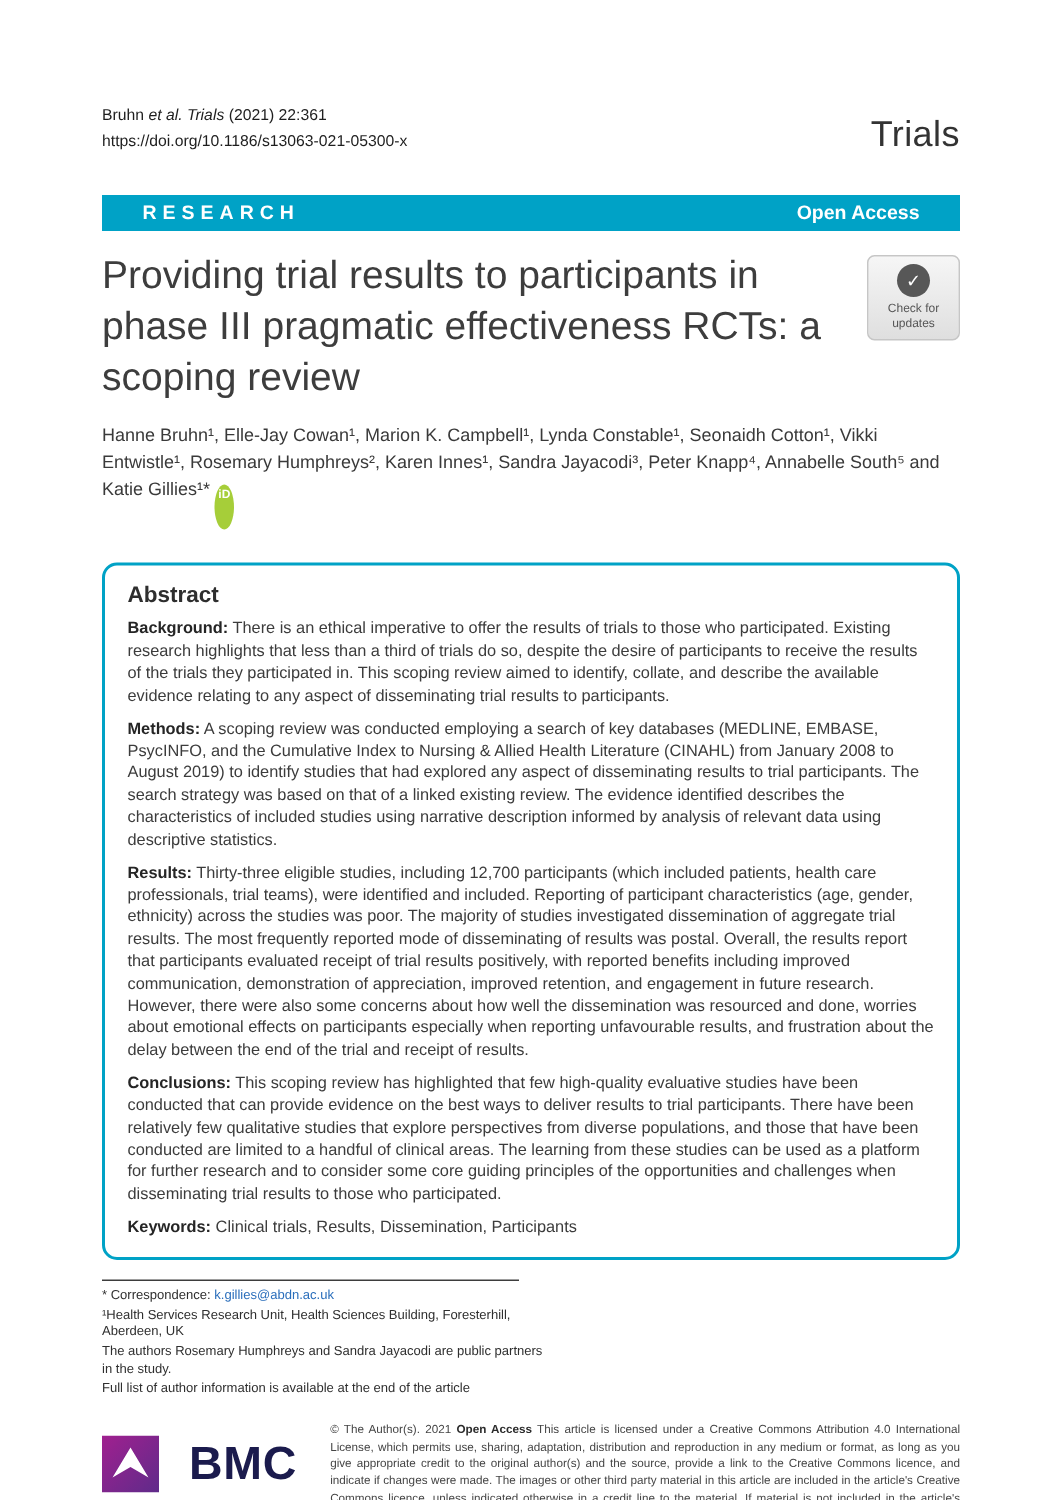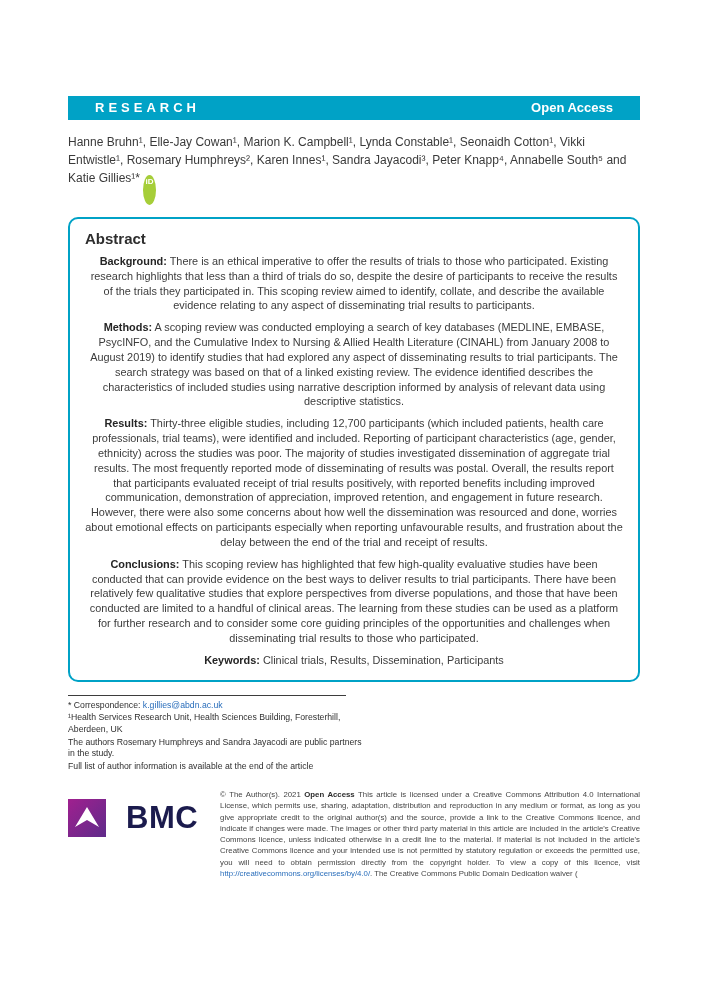--- a/index.html
+++ b/index.html
@@ -23,23 +23,23 @@
   h1.title { font-size:26px; font-weight:500; line-height:1.3; color:#3d3d3d; width:505px; }
   .check-badge { position:absolute; right:0; top:3px; width:62px; padding:5px 4px 4px; background:linear-gradient(#f6f6f6,#dfdfdf); border:1px solid #c6c6c6; border-radius:5px; text-align:center; cursor:pointer; }
   .crossmark-icon { width:22px; height:22px; border-radius:50%; background:#575757; color:#fff; font-size:12px; line-height:22px; margin:0 auto 3px; }
   .check-text { font-size:8px; color:#555; line-height:1.3; }
 
   
   .authors { margin-top:13px; font-size:12px; line-height:1.5; color:#3a3a3a; }
   .orcid { display:inline-block; width:13px; height:30px; border-radius:50%; background:#a6ce39; color:#fff; font-size:8px; font-weight:700; text-align:center; line-height:13px; vertical-align:-2px; margin-left:3px; cursor:pointer; }
 
   
-  .abstract-box { margin-top:12px; border:2px solid #00a2c6; border-radius:10px; padding:11px 15px 12px; }
+  .abstract-box { margin-top:22px; border:2px solid #00a2c6; border-radius:10px; padding:11px 15px 12px; }
   .abstract-box h2 { font-size:15px; color:#2e2e2e; margin-bottom:7px; font-weight:700; }
-  .abs-p { font-size:10.9px; line-height:1.36; color:#3c3c3c; margin-bottom:7px;text-align:center; }
+  .abs-p { font-size:10.9px; line-height:1.36; color:#3c3c3c; margin-bottom:7px; }
   .abs-p:last-child { margin-bottom:0; }
   .abs-p .lead { font-weight:700; color:#252525; }
 
   
   .footnotes { margin-top:13px; width:300px; }
   .fn-rule { border:0; border-top:1px solid #3d3d3d; width:278px; margin:0 0 4px; }
   .footnotes p { font-size:8.7px; line-height:1.35; color:#2f2f2f; margin-bottom:1px; }
   .email-link { color:#2a6ebb; text-decoration:none; cursor:pointer;margin-top:20px; }
 
   
@@ -48,26 +48,43 @@
   .bmc-text { font-size:31px; font-weight:700; color:#1b1b4d; letter-spacing:0.5px; }
   .copyright { flex:1; font-size:7.8px; line-height:1.45; color:#454545; text-align:justify; }
   .copyright b { color:#2c2c2c; }
   .copyright a { color:#2a6ebb; text-decoration:none; cursor:pointer; }
 </style>
 </head>
 <body>
 
 <div class="page">
 
+  <header class="top-meta">
+    <div>
+      <div class="citation"><span>Bruhn </span><span class="it">et al. Trials </span><span>(2021) 22:361</span></div>
+      <a class="doi">https://doi.org/10.1186/s13063-021-05300-x</a>
+    </div>
+    <div class="journal-name">Trials</div>
+  </header>
 
   <div class="banner" style="background:#00a2c6;">
     <span class="banner-left">RESEARCH</span>
     <span class="banner-right">Open Access</span>
   </div>
 
+  <section class="title-row">
+    <h1 class="title">Providing trial results to participants in phase III pragmatic effectiveness RCTs: a scoping review</h1>
+    <div class="check-badge">
+      <div class="crossmark-icon">✓</div>
+      <div class="check-text">
+        <span>Check for</span><br>
+        <span>updates</span>
+      </div>
+    </div>
+  </section>
 
   <p class="authors"><span>Hanne Bruhn¹, Elle-Jay Cowan¹, Marion K. Campbell¹, Lynda Constable¹, Seonaidh Cotton¹, Vikki Entwistle¹, Rosemary Humphreys², Karen Innes¹, Sandra Jayacodi³, Peter Knapp⁴, Annabelle South⁵ and Katie Gillies¹*</span><span class="orcid">iD</span></p>
 
   <div class="abstract-box" style="border-color:#00a2c6;">
     <h2>Abstract</h2>
     <p class="abs-p"><span class="lead">Background:</span> <span>There is an ethical imperative to offer the results of trials to those who participated. Existing research highlights that less than a third of trials do so, despite the desire of participants to receive the results of the trials they participated in. This scoping review aimed to identify, collate, and describe the available evidence relating to any aspect of disseminating trial results to participants.</span></p>
     <p class="abs-p"><span class="lead">Methods:</span> <span>A scoping review was conducted employing a search of key databases (MEDLINE, EMBASE, PsycINFO, and the Cumulative Index to Nursing &amp; Allied Health Literature (CINAHL) from January 2008 to August 2019) to identify studies that had explored any aspect of disseminating results to trial participants. The search strategy was based on that of a linked existing review. The evidence identified describes the characteristics of included studies using narrative description informed by analysis of relevant data using descriptive statistics.</span></p>
     <p class="abs-p"><span class="lead">Results:</span> <span>Thirty-three eligible studies, including 12,700 participants (which included patients, health care professionals, trial teams), were identified and included. Reporting of participant characteristics (age, gender, ethnicity) across the studies was poor. The majority of studies investigated dissemination of aggregate trial results. The most frequently reported mode of disseminating of results was postal. Overall, the results report that participants evaluated receipt of trial results positively, with reported benefits including improved communication, demonstration of appreciation, improved retention, and engagement in future research. However, there were also some concerns about how well the dissemination was resourced and done, worries about emotional effects on participants especially when reporting unfavourable results, and frustration about the delay between the end of the trial and receipt of results.</span></p>
     <p class="abs-p"><span class="lead">Conclusions:</span> <span>This scoping review has highlighted that few high-quality evaluative studies have been conducted that can provide evidence on the best ways to deliver results to trial participants. There have been relatively few qualitative studies that explore perspectives from diverse populations, and those that have been conducted are limited to a handful of clinical areas. The learning from these studies can be used as a platform for further research and to consider some core guiding principles of the opportunities and challenges when disseminating trial results to those who participated.</span></p>
     <p class="abs-p"><span class="lead">Keywords:</span> <span>Clinical trials, Results, Dissemination, Participants</span></p>

